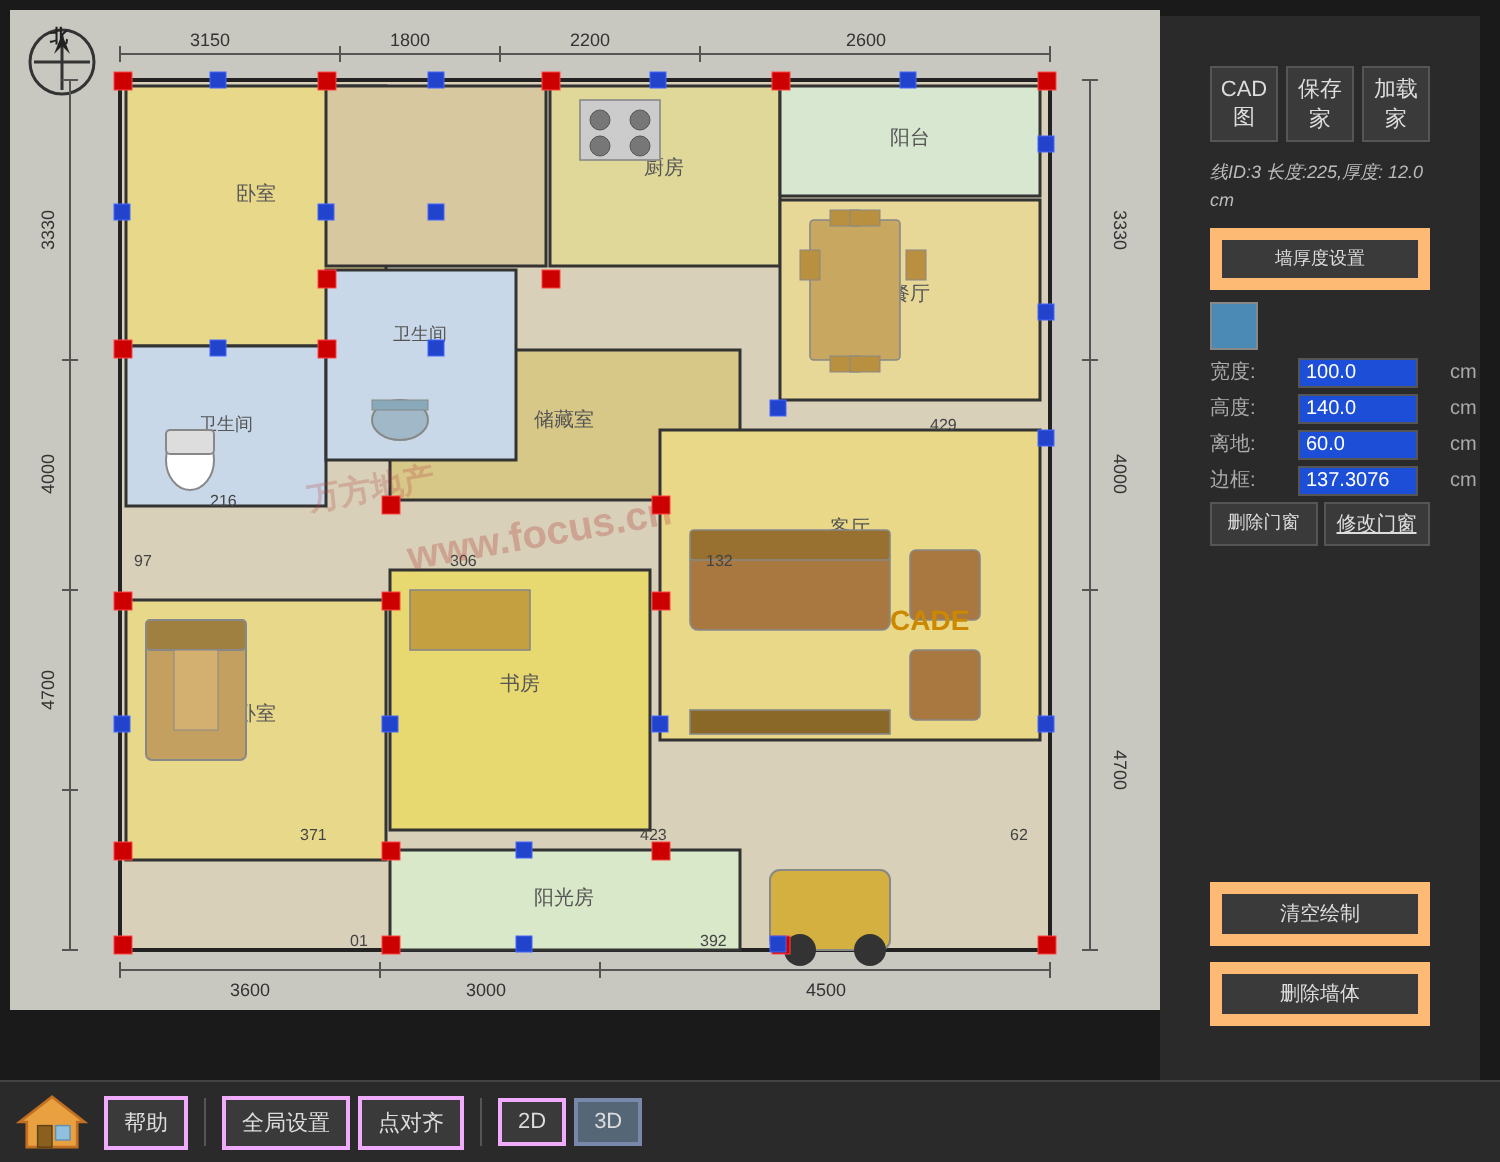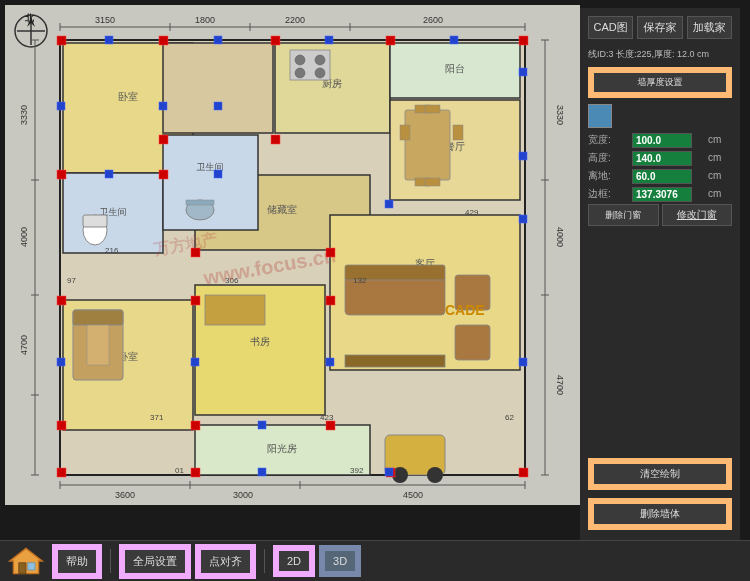--- a/index.html
+++ b/index.html
@@ -9,21 +9,21 @@
       background: #1a1a1a;
       font-family: 'SimHei', 'Microsoft YaHei', sans-serif;
       overflow: hidden;
       position: relative;
     }
 
     
     .right-panel {
       width: 160px;
       background: #2a2a2a;
-      padding: 8px;
+      padding: 25px;
       display: flex;
       flex-direction: column;
       gap: 4px;
       margin-top: 8px;
     }
 
     
     .bottom-toolbar {
       height: 41px;
       background: #2a2a2a;
@@ -74,27 +74,26 @@
       margin: 2px 0;
     }
 
     .input-row label {
       color: #aaa;
       font-size: 10px;
       min-width: 28px;
     }
 
     .input-box {
-      background: #15803d;
+      background: #1d4ed8;
       border: 1px solid #555;
       color: #fff;
       font-size: 10px;
       padding: 1px 3px;
       width: 60px;
-      font-weight: bold;
     }
 
     .unit-label {
       color: #aaa;
       font-size: 10px;
     }
 
     .color-box {
       width: 24px;
       height: 24px;
@@ -112,21 +111,21 @@
       text-align: center;
       cursor: pointer;
       font-family: 'SimHei', 'Microsoft YaHei', sans-serif;
       width: 100%;
       margin: 2px 0;
     }
 
     .bottom-btn {
       background: #3a3a3a;
       color: #ddd;
-      border: 6px solid #f0abfc;
+      border: 2px solid #f0abfc;
       padding: 4px 8px;
       font-size: 11px;
       cursor: pointer;
       font-family: 'SimHei', 'Microsoft YaHei', sans-serif;
       white-space: nowrap;
     }
 
     .bottom-btn.active {
       background: #556677;
       border-color: #7788aa;
@@ -362,21 +361,21 @@
 
     <div class="right-panel">
 
       <div class="panel-btn-row">
         <button class="panel-btn">CAD图</button>
         <button class="panel-btn">保存家</button>
         <button class="panel-btn">加载家</button>
       </div>
 
       <div class="detail-section">
-        <div style="font-size:9px; color:#bbb; margin-bottom:4px;">线ID:3 长度:225,厚度: 12.0 cm</div>
+        <div style="font-size:9px; color:#bbb; margin-bottom:4px;font-style:italic;">线ID:3 长度:225,厚度: 12.0 cm</div>
         <button class="action-btn" style="font-size:9px;">墙厚度设置</button>
         
         
         <div class="color-box"></div>
 
         
         <div class="input-row">
           <label>宽度:</label>
           <input class="input-box" type="text" value="100.0" style="">
           <span class="unit-label">cm</span>

